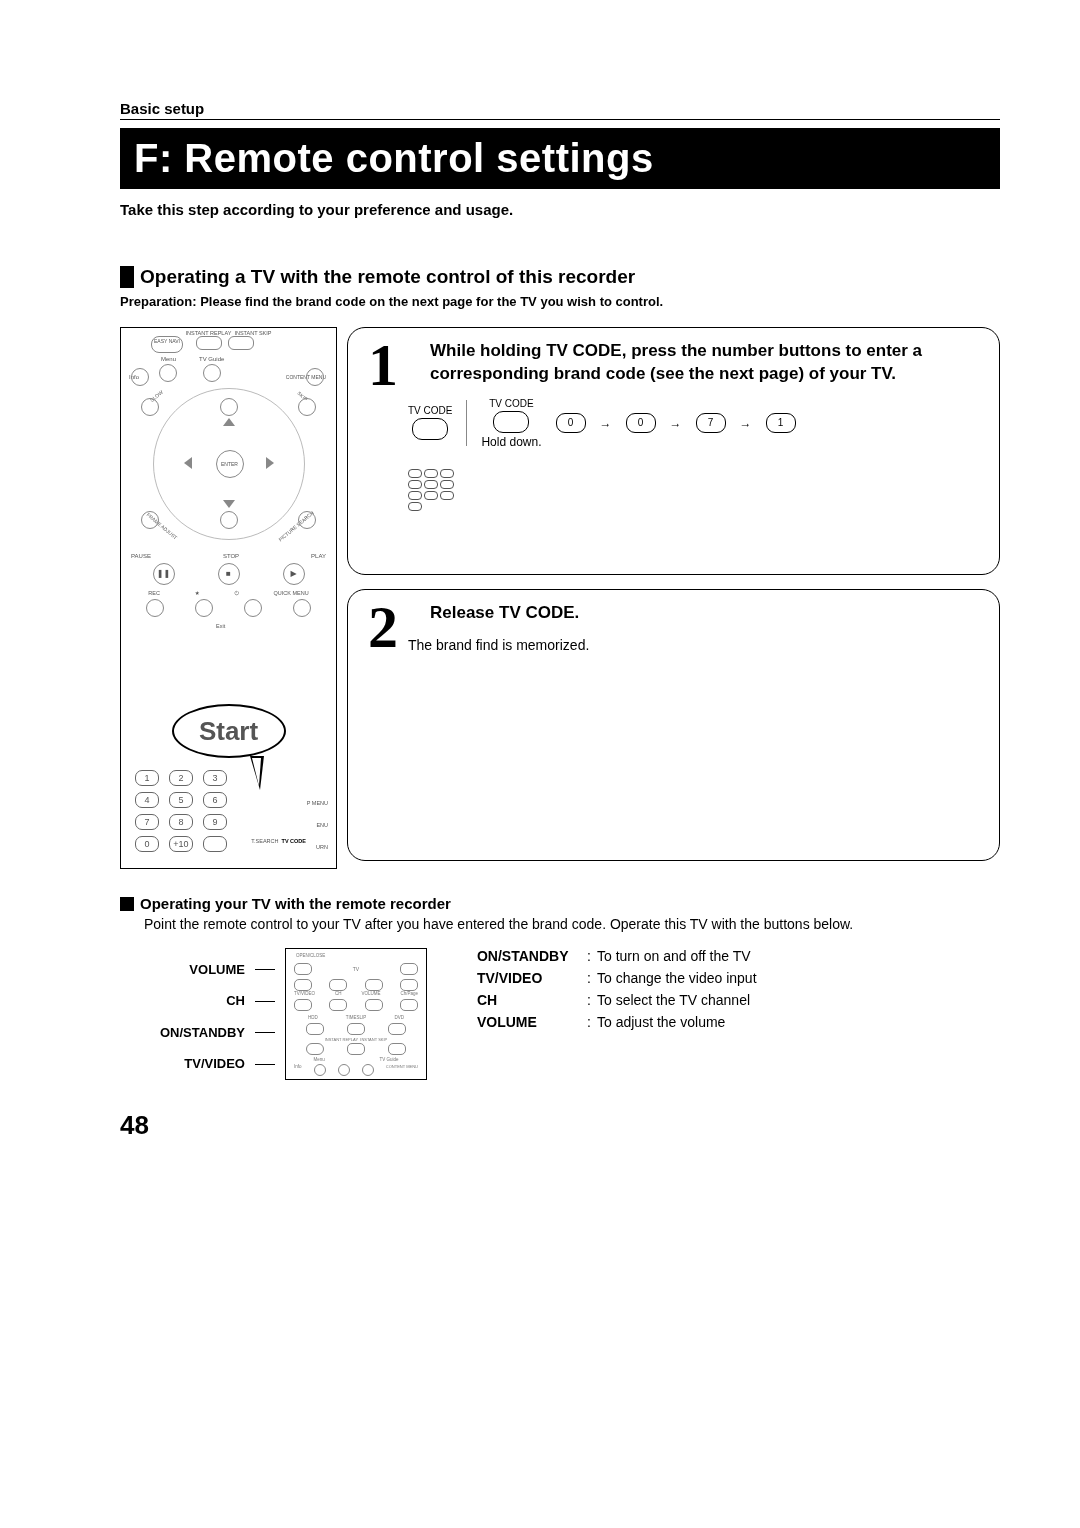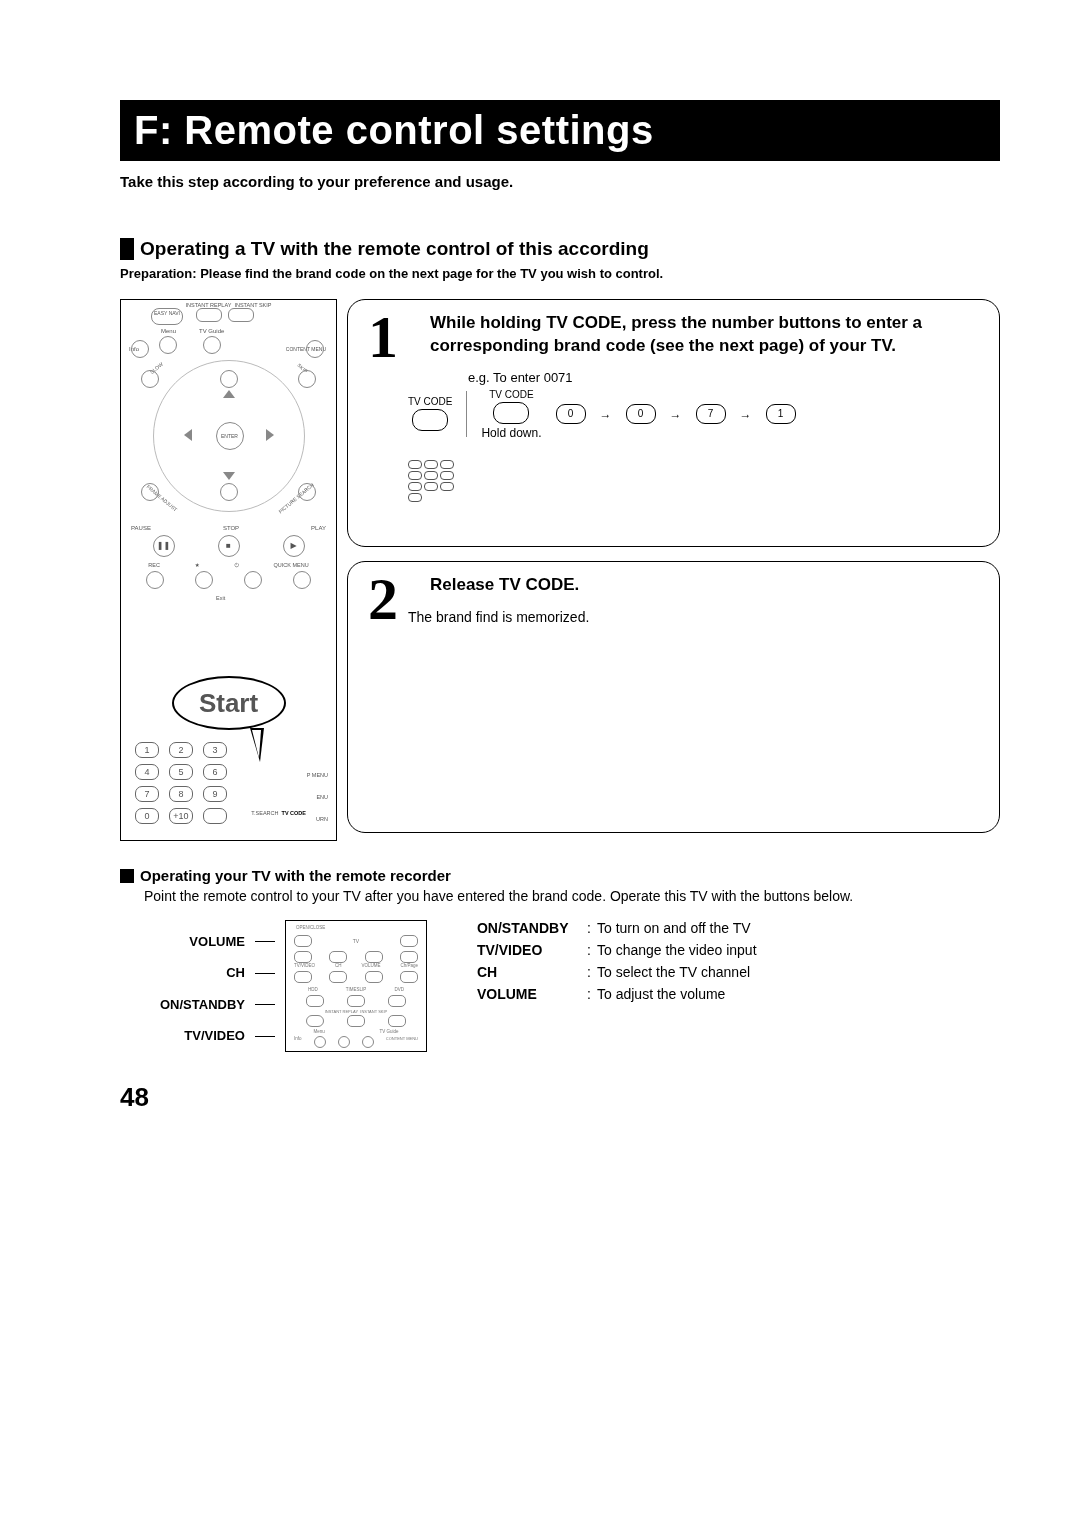--- a/index.html
+++ b/index.html
@@ -193,26 +193,27 @@
   .pagenum {
     font-size: 26px;
     font-weight: bold;
     margin-top: 30px;
   }
 </style>
 </head>
 <body>
 
 <div class="page">
+  <div class="section-label">Basic setup</div>
   <div class="title-bar">F: Remote control settings</div>
   <div class="intro">Take this step according to your preference and usage.</div>
 
   <div class="sub-bar">
     <div class="marker"></div>
-    <div class="text">Operating a TV with the remote control of this according</div>
+    <div class="text">Operating a TV with the remote control of this recorder</div>
   </div>
   <div class="prep">Preparation: Please find the brand code on the next page for the TV you wish to control.</div>
 
   <div class="main-row">
 
     <div class="remote-box">
       <div class="rb-topline"><span>INSTANT REPLAY</span>&nbsp;&nbsp;<span>INSTANT SKIP</span></div>
       <div class="rb-easy">EASY NAVI</div>
       <div class="rb-row1">
           <span class="rb-pill"></span>
@@ -300,21 +301,20 @@
         <div>URN</div>
       </div>
       <div class="tvcode-box"><span>T.SEARCH</span>&nbsp;&nbsp;<b style="color:#000">TV CODE</b></div>
     </div>
 
     <div class="steps-col">
       <div class="step-box">
         <div class="step-num">1</div>
         <div class="step-content">
           <div class="step-title">While holding TV CODE, press the number buttons to enter a corresponding brand code (see the next page) of your TV.</div>
-          <div style="margin-left:60px;font-size:13px;margin-bottom:4px">e.g. To enter 0071</div>
           <div class="eg-row">
             <div>
               <div class="eg-sub">TV CODE</div>
               <span class="tvcode-btn"></span>
             </div>
             <div style="border-left:1px solid #888;height:46px"></div>
             <div>
               <div class="eg-sub">TV CODE</div>
               <span class="tvcode-btn"></span>
               <div style="font-size:12px;text-align:center">Hold down.</div>

